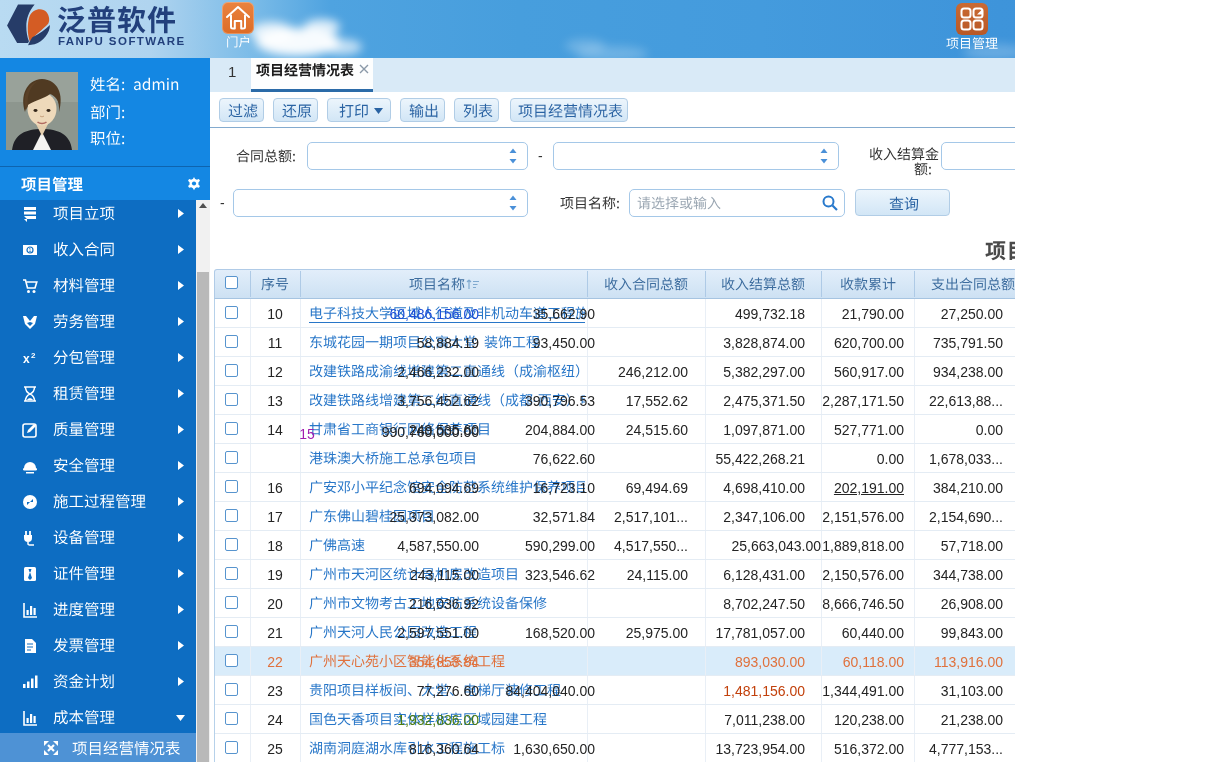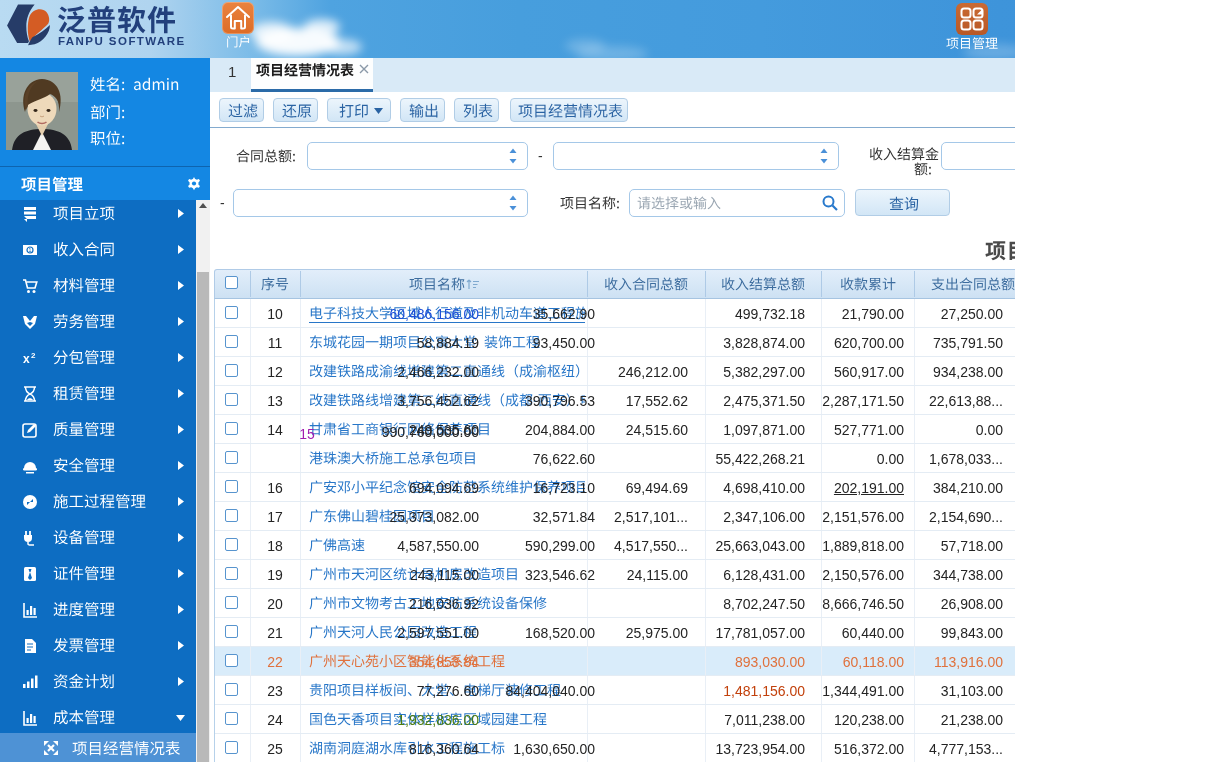--- a/index.html
+++ b/index.html
@@ -1277,21 +1277,21 @@
           <use href="#q159" x="0"></use>
           <use href="#q172" x="1000"></use>
           <use href="#q176" x="2000"></use>
           <use href="#q177" x="3000"></use>
         </g>
       </svg>
     </div>
     <div style="position:absolute;right:536.0px;top:537.9px;font:14.0px 'Liberation Sans',sans-serif;color:#242424;white-space:nowrap;">4,587,550.00</div>
     <div style="position:absolute;right:420.0px;top:537.9px;font:14.0px 'Liberation Sans',sans-serif;color:#242424;white-space:nowrap;">590,299.00</div>
     <div style="position:absolute;right:327.0px;top:537.9px;font:14.0px 'Liberation Sans',sans-serif;color:#242424;white-space:nowrap;">4,517,550...</div>
-    <div style="position:absolute;right:210.0px;top:537.9px;font:14.0px 'Liberation Sans',sans-serif;color:#242424;white-space:nowrap;margin-left:26px;">25,663,043.00</div>
+    <div style="position:absolute;right:194px;top:537.9px;font:14.0px 'Liberation Sans',sans-serif;color:#242424;white-space:nowrap;margin-left:26px;">25,663,043.00</div>
     <div style="position:absolute;right:111.0px;top:537.9px;font:14.0px 'Liberation Sans',sans-serif;color:#242424;white-space:nowrap;">1,889,818.00</div>
     <div style="position:absolute;right:12.0px;top:537.9px;font:14.0px 'Liberation Sans',sans-serif;color:#242424;white-space:nowrap;">57,718.00</div>
     <div style="position:absolute;left:215px;top:588px;width:1015px;height:1px;background:#e4ecf4;"></div>
     <div style="position:absolute;left:225px;top:566.5px;width:13px;height:13px;border:1.5px solid #5794ce;border-radius:2px;background:#fff;"></div>
     <div style="position:absolute;left:275.0px;transform:translateX(-50%);top:566.9px;font:14.0px 'Liberation Sans',sans-serif;color:#242424;white-space:nowrap;">19</div>
     <div style="position:absolute;left:309.0px;top:563.4px;width:210.0px;height:20.3px;max-width:276px;overflow:hidden;">
       <svg width="210.0" height="20.3" viewBox="0 0 210.0 20.3">
         <g fill="#2776c8" transform="translate(0,16.2) scale(0.01400,-0.01400)">
           <use href="#q159" x="0"></use>
           <use href="#q178" x="1000"></use>

